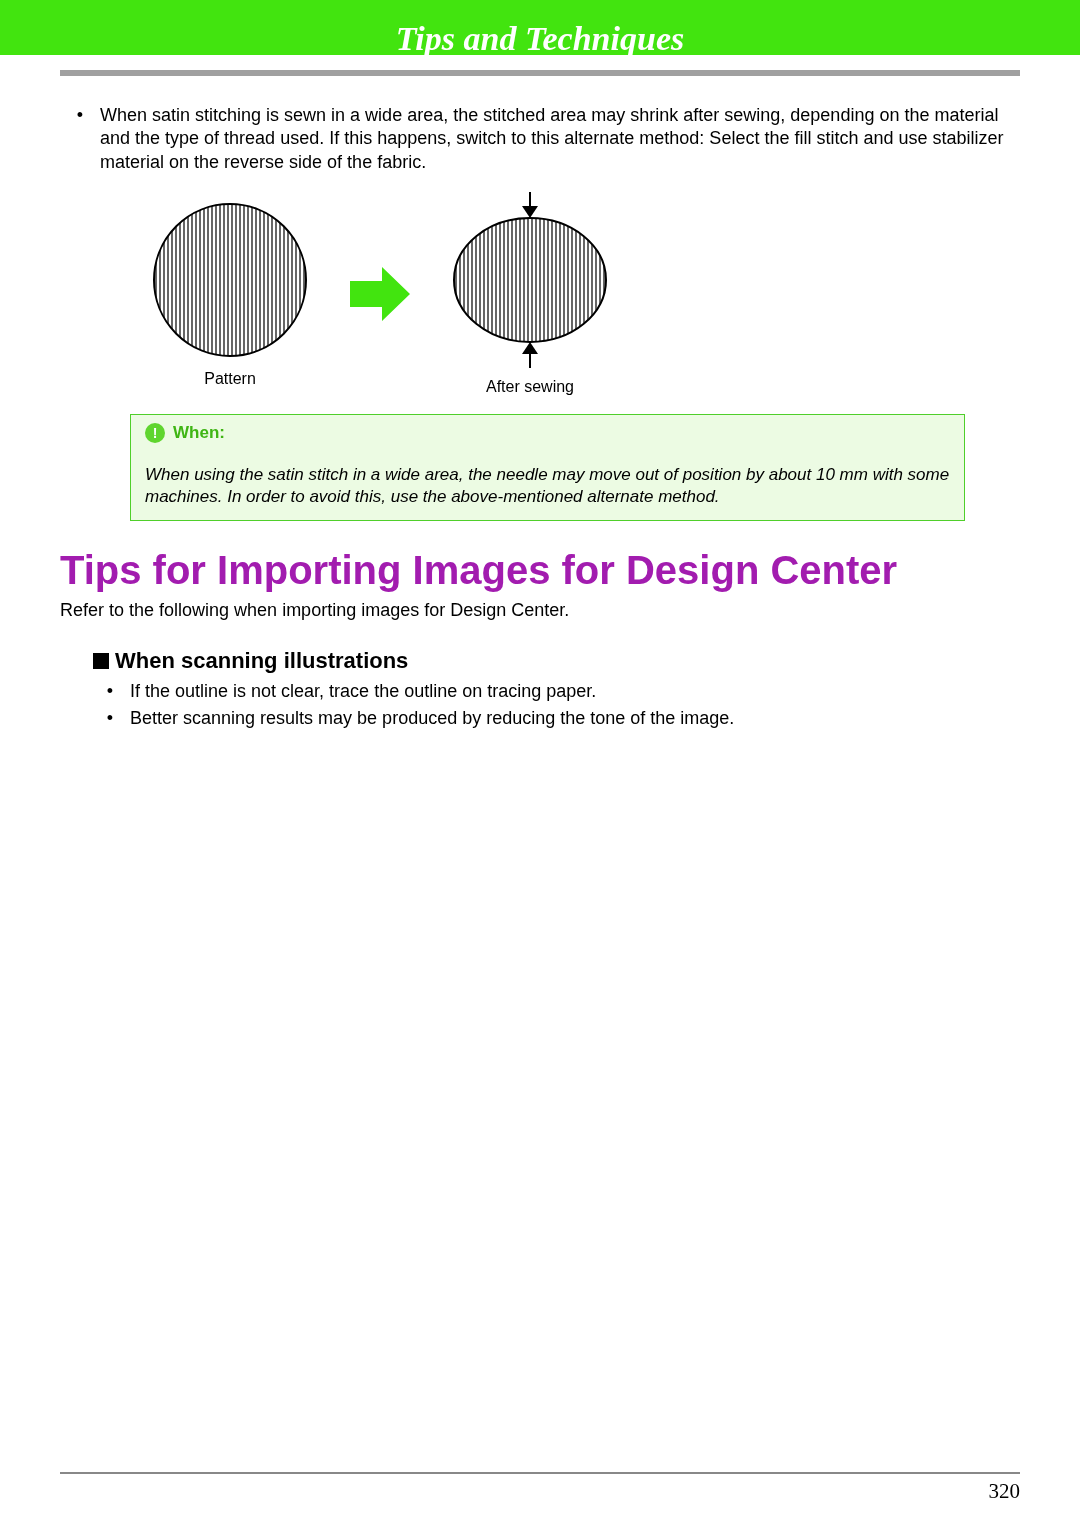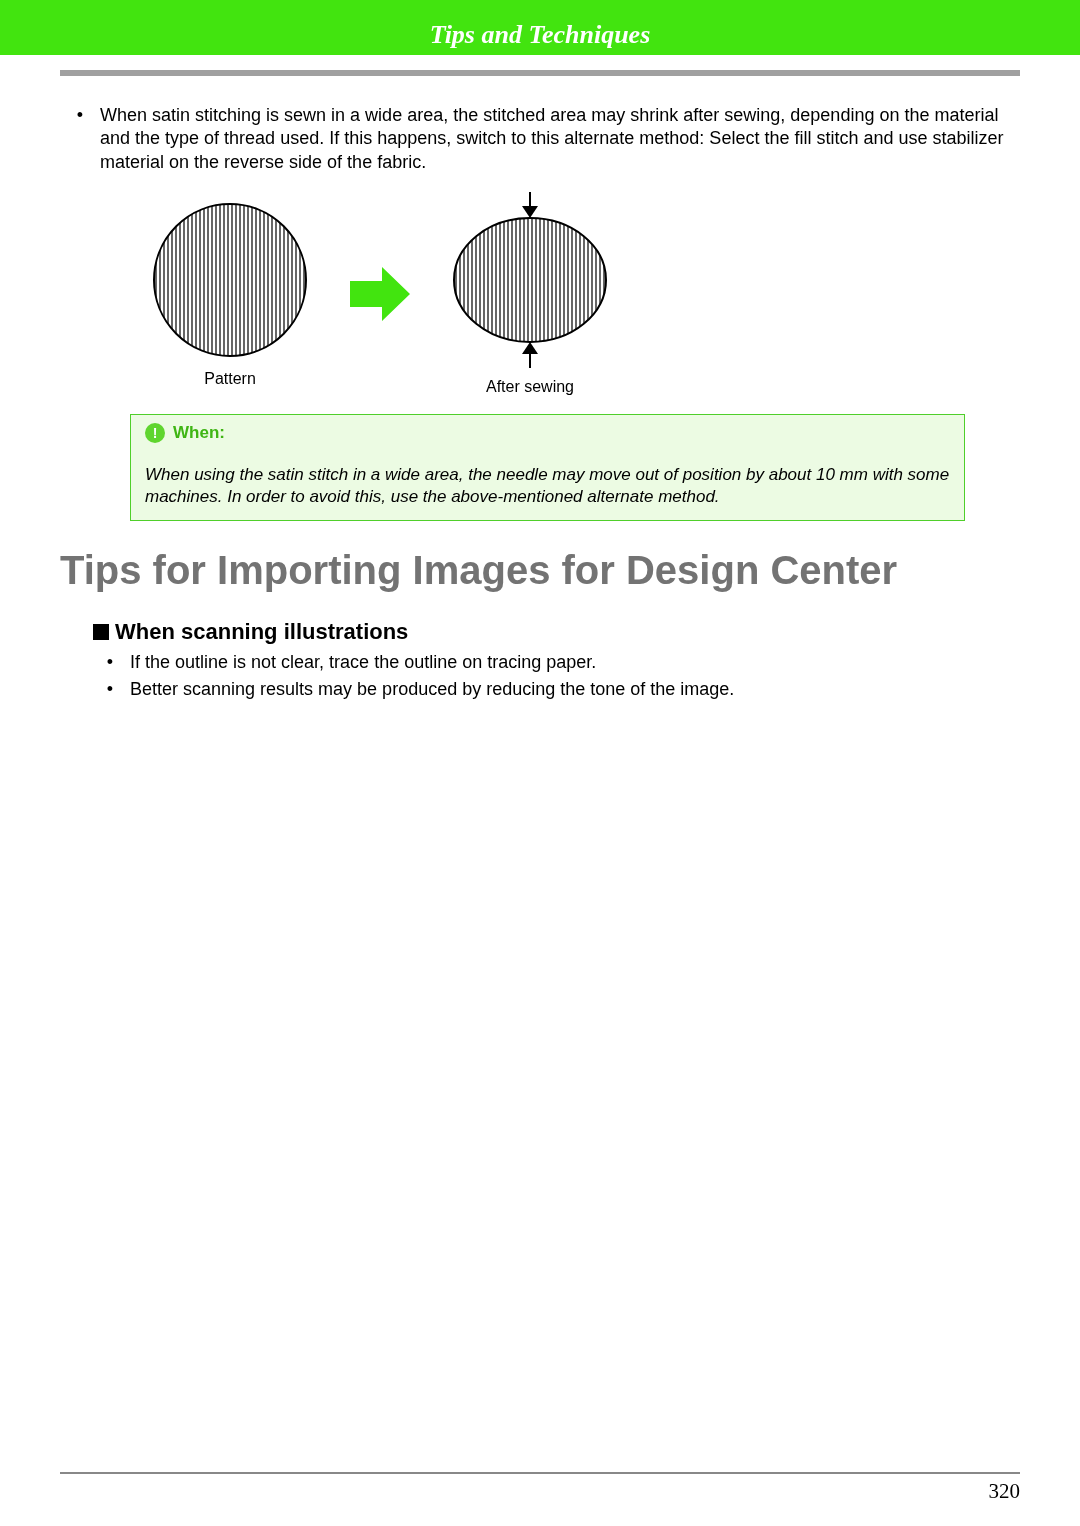--- a/index.html
+++ b/index.html
@@ -20,21 +20,21 @@
     background: #42e40f;
   }
   .page-header {
     position: absolute;
     top: 20px;
     width: 1080px;
     text-align: center;
     font-family: "Times New Roman", Times, serif;
     font-style: italic;
     font-weight: bold;
-    font-size: 26px;
+    font-size: 34px;
     color: #ffffff;
   }
   .hr-top {
     position: absolute;
     top: 70px;
     left: 60px;
     width: 960px;
     height: 6px;
     background: #a0a0a0;
   }
@@ -98,21 +98,21 @@
     font-weight: bold;
     font-size: 17px;
   }
   .note-body {
     font-style: italic;
     font-size: 17px;
     line-height: 1.3;
     margin-top: 21px;
   }
   .h1-green {
-    color: #737373;
+    color: #a21caf;
     font-weight: bold;
     font-size: 40px;
     line-height: 1.08;
     margin: 28px 0 6px 0;
   }
   .para {
     font-size: 18px;
     line-height: 1.3;
   }
   .sub-head {
@@ -284,20 +284,21 @@
 
   <div class="note-box">
     <div class="note-head">
       <span class="note-icon">!</span>
       <span class="note-label">When:</span>
     </div>
     <div class="note-body">When using the satin stitch in a wide area, the needle may move out of position by about 10 mm with some machines. In order to avoid this, use the above-mentioned alternate method.</div>
   </div>
 
   <div class="h1-green">Tips for Importing Images for Design Center</div>
+  <div class="para">Refer to the following when importing images for Design Center.</div>
 
   <div class="sub-head">
     <span class="square"></span>
     <span class="sub-head-text">When scanning illustrations</span>
   </div>
 
   <div class="sub-list">
     <div class="bullet-p">
       <div class="bullet-dot">•</div>
       <div class="bullet-body">If the outline is not clear, trace the outline on tracing paper.</div>

